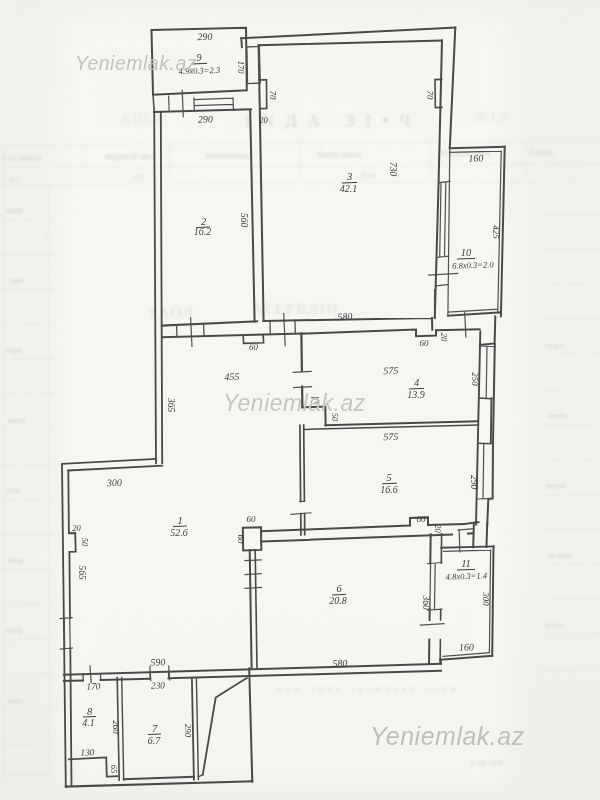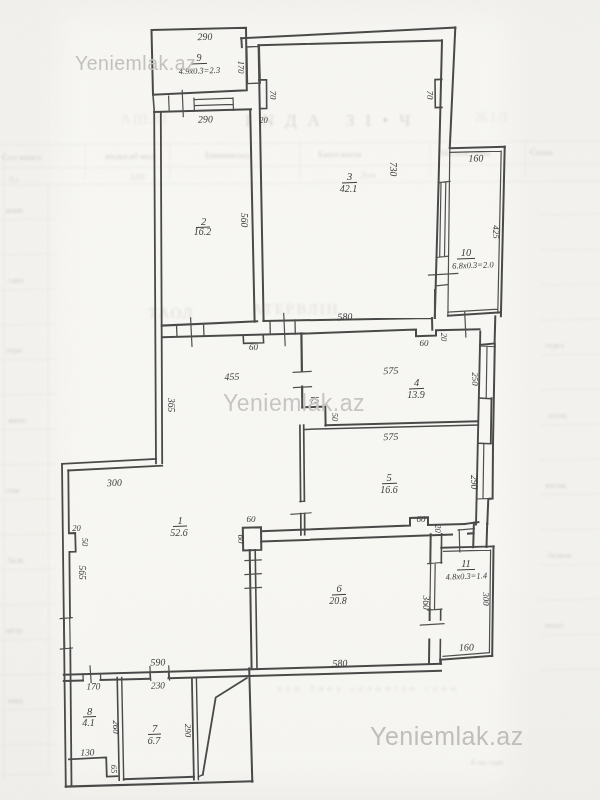--- a/index.html
+++ b/index.html
@@ -1,17 +1,17 @@
 <!DOCTYPE html>
 <html><head>
 <meta charset="utf-8">
 <style>
   html,body{margin:0;padding:0;}
   body{width:600px;height:800px;overflow:hidden;background:#f3f2ee;}
-  .wm{position:absolute;font-family:"Liberation Sans",sans-serif;color:#c2c1bf;letter-spacing:0.5px;}
+  .wm{position:absolute;font-family:"Liberation Sans",sans-serif;color:#c2c1bf;letter-spacing:0.5px;font-style:italic;}
   svg{position:absolute;left:0;top:0;}
   .dim{font-family:"Liberation Serif",serif;font-style:italic;fill:#3c3c3c;}
 </style>
 </head>
 <body>
 
 <div style="position:absolute;width:600px;height:800px;background:linear-gradient(180deg,#f2f1ed 0%,#f4f3f0 30%,#f4f3ef 70%,#f0efeb 100%);"></div>
 
 <svg width="600" height="800" viewBox="0 0 600 800">
 <defs>

